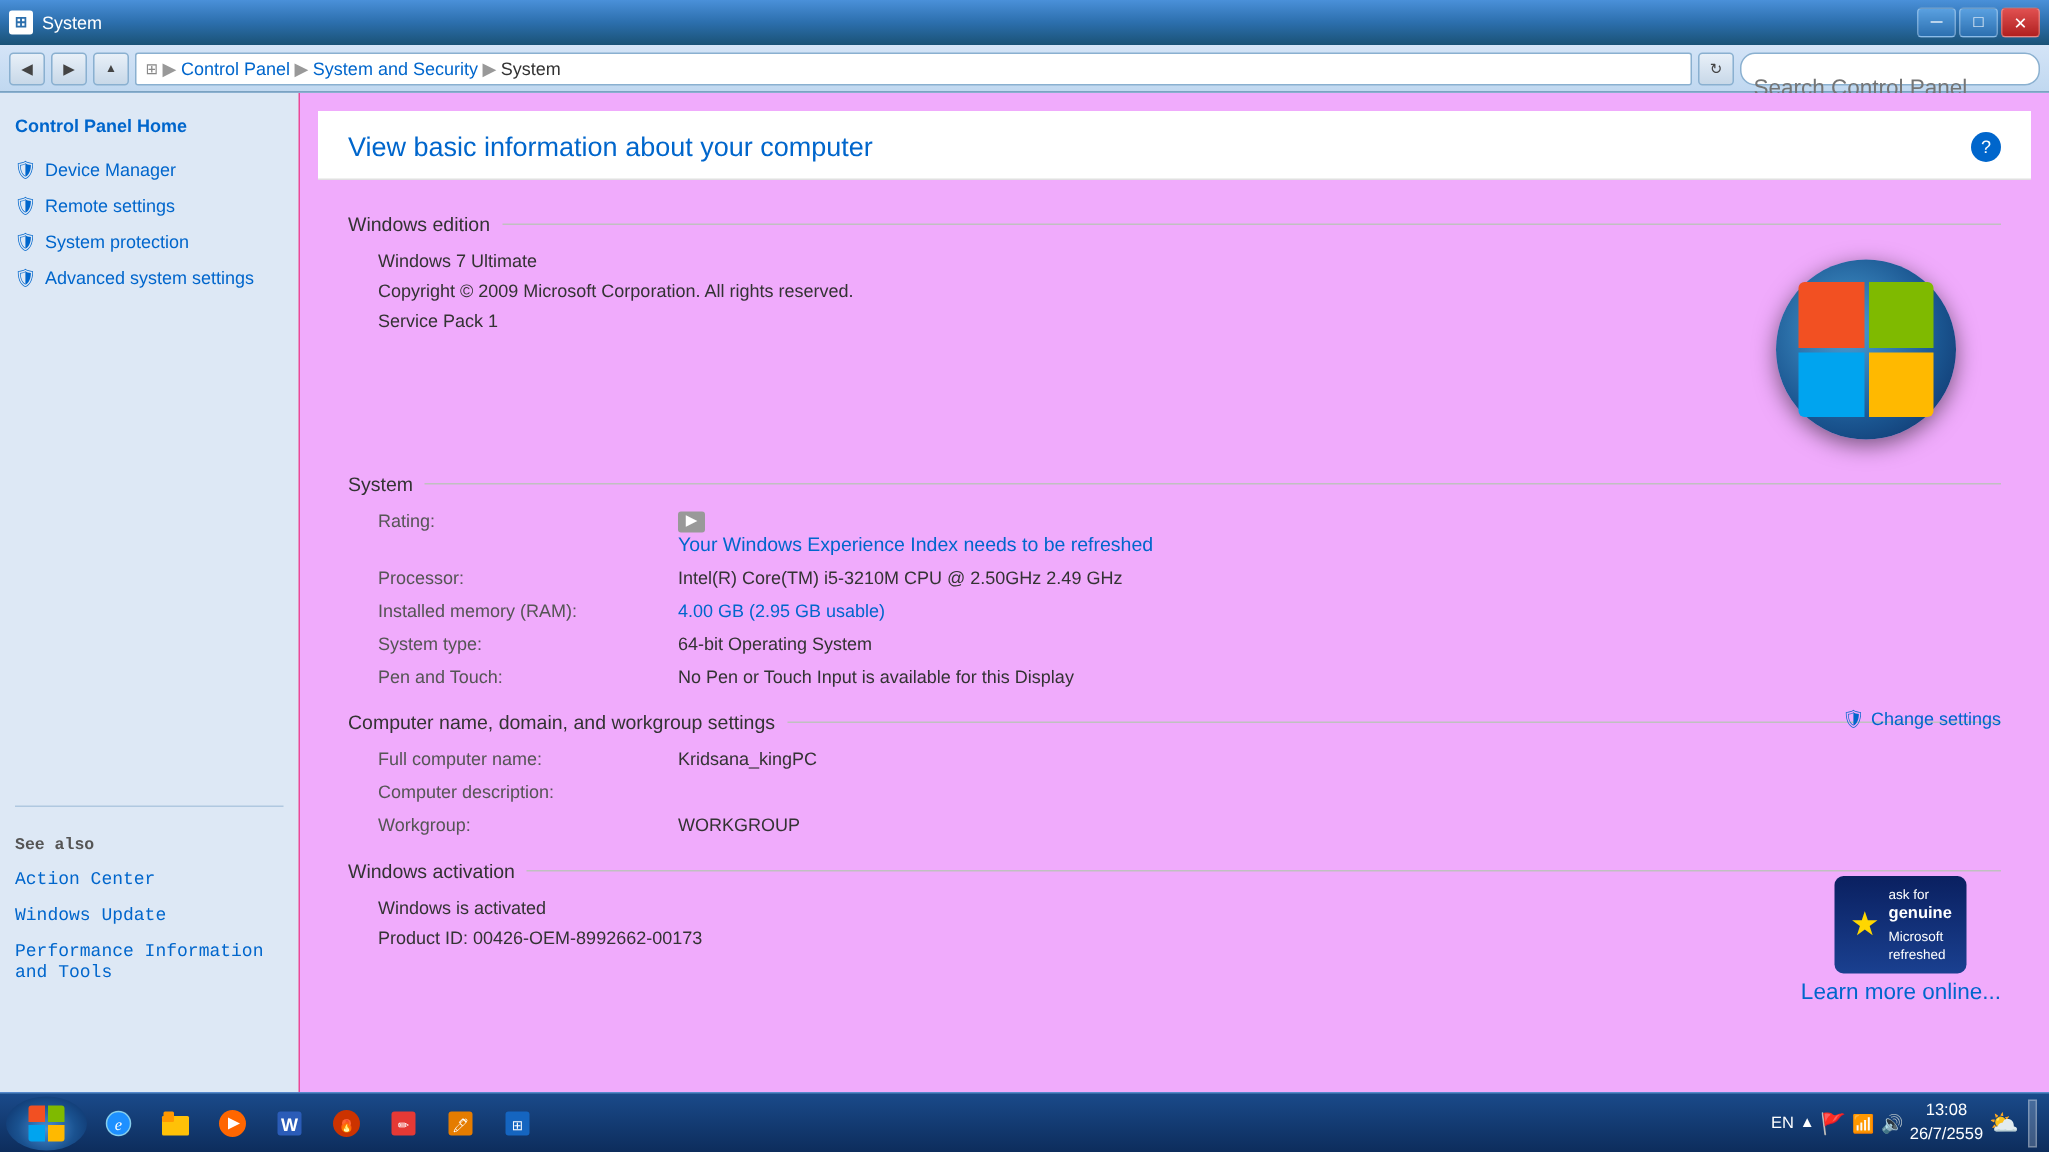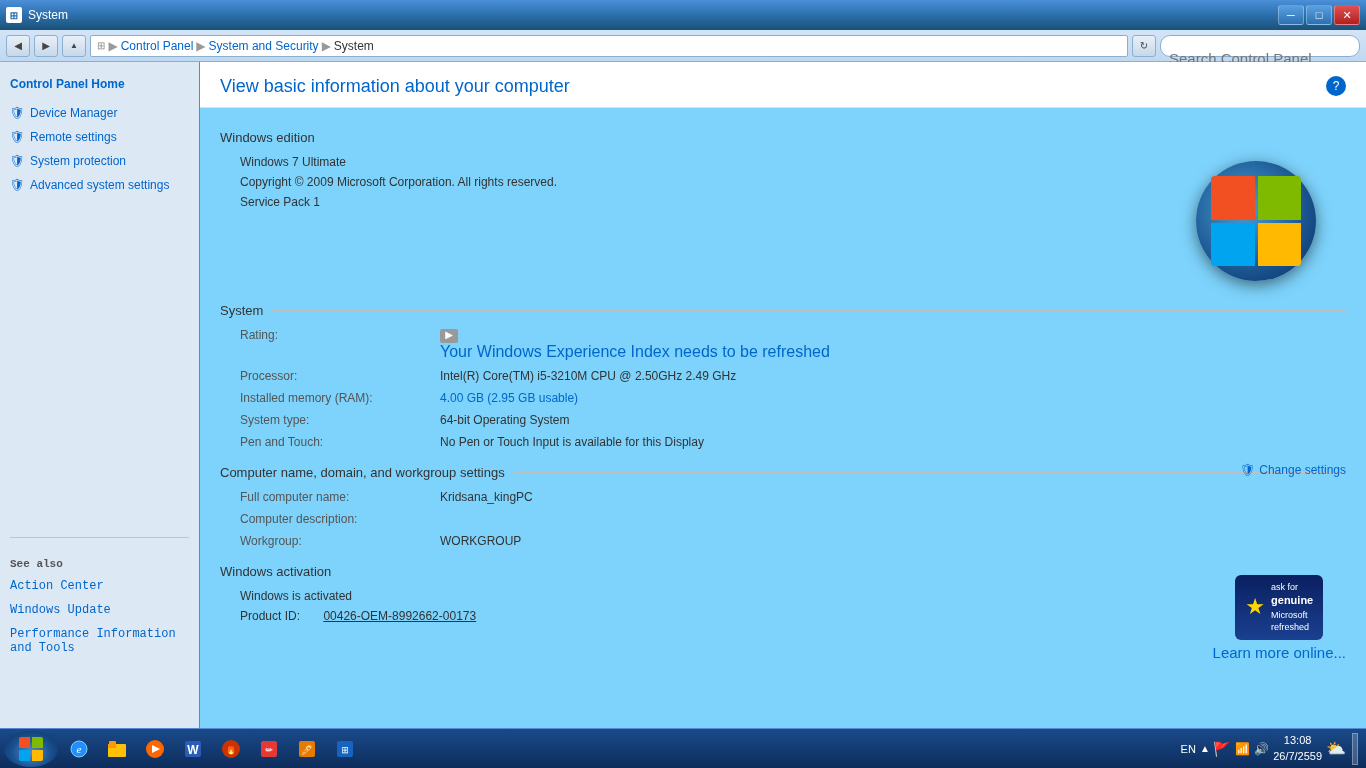--- a/index.html
+++ b/index.html
@@ -57,23 +57,23 @@
       padding: 5px 10px; color: #0066cc; font-size: 12px; cursor: pointer; text-decoration: none;
     }
     .sidebar-shield { width: 14px; height: 14px; display: inline-flex; align-items: center; justify-content: center; font-size: 12px; }
     .sidebar-home { padding: 5px 10px 10px 10px; color: #0066cc; font-size: 12px; cursor: pointer; font-weight: bold; }
     .sidebar-section { padding: 12px 10px 4px 10px; color: #555; font-size: 11px; font-weight: bold; }
     .sidebar-divider { height: 1px; background: #b0c8e0; margin: 8px 10px; }
 
     
     .content {
       flex: 1;
-      background: #7dd3fc;
+      background: #f0abfc;
       overflow-y: auto;
-      padding: 0;
+      padding: 12px;
     }
     .content-header {
       padding: 14px 20px 10px 20px;
       border-bottom: 1px solid #e0e0e0;
       background: white;
       display: flex; align-items: flex-start; justify-content: space-between;
     }
     .page-title { font-size: 18px; color: #0066cc; font-weight: normal; }
     .help-icon { width: 20px; height: 20px; border-radius: 50%; background: #0066cc; color: white; display: flex; align-items: center; justify-content: center; font-size: 12px; cursor: pointer; }
 
@@ -109,21 +109,21 @@
     }
     .win-flag-q { border-radius: 2px; }
     .win-flag-q:nth-child(1) { background: #f25022; border-radius: 4px 0 0 0; }
     .win-flag-q:nth-child(2) { background: #7fba00; border-radius: 0 4px 0 0; }
     .win-flag-q:nth-child(3) { background: #00a4ef; border-radius: 0 0 0 4px; }
     .win-flag-q:nth-child(4) { background: #ffb900; border-radius: 0 0 4px 0; }
 
     .windows-edition-section { display: flex; justify-content: space-between; align-items: flex-start; }
     .windows-edition-info { flex: 1; }
 
-    .rating-link { color: #0066cc; text-decoration: none; font-size: 16px; display: flex; align-items: center; gap: 6px; }
+    .rating-link { color: #0066cc; text-decoration: none; font-size: 13px; display: flex; align-items: center; gap: 6px; }
     .change-settings-link { position: absolute; right: 0; top: 0; color: #0066cc; text-decoration: none; font-size: 12px; display: flex; align-items: center; gap: 4px; cursor: pointer; }
 
     
     .taskbar {
       height: 40px;
       background: linear-gradient(to bottom, #1a4a8a 0%, #0d2d5c 100%);
       display: flex; align-items: center; padding: 0 2px;
       border-top: 1px solid #5588cc;
       position: relative;
     }
@@ -315,21 +315,21 @@
 
       <div style="position:relative;padding-bottom:20px;">
         <table class="info-table">
           <tbody>
               <tr>
             <td colspan="2" style="padding-left:20px;padding-bottom:2px;">Windows is activated</td>
           </tr>
           <tr>
             <td colspan="2" style="padding-left:20px;">
               <span>Product ID:</span>
-              <span style="margin-left:20px;text-decoration:underline;">00426-OEM-8992662-00173</span>
+              <span style="margin-left:0;">00426-OEM-8992662-00173</span>
             </td>
           </tr>
         </tbody>
           </table>
 
         <div style="position:absolute;right:0;top:-10px;display:flex;flex-direction:column;align-items:center;">
           <div style="background:linear-gradient(to bottom,#0a2060,#1a4090);border-radius:6px;padding:6px 10px;display:flex;align-items:center;gap:6px;color:white;">
             <span style="font-size:22px;color:#ffd700;">★</span>
             <div style="font-size:9px;line-height:1.4;">
               <div>ask for</div>

